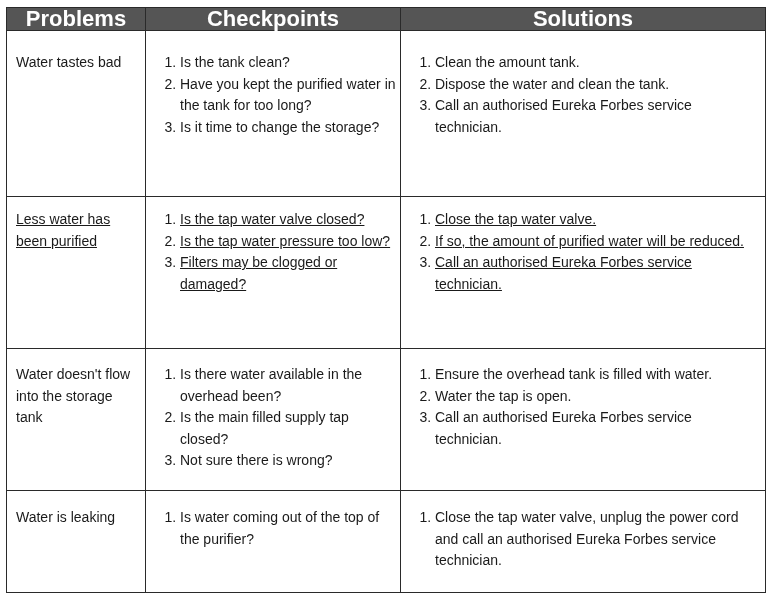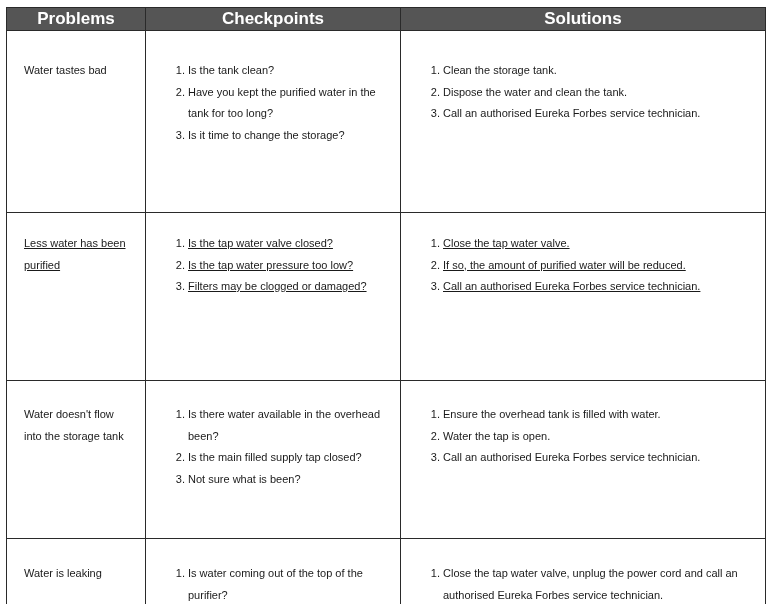--- a/index.html
+++ b/index.html
@@ -7,27 +7,27 @@
   table.trouble {
     position: absolute; left: 6px; top: 7px;
     width: 759px; border-collapse: collapse;
     table-layout: fixed;
   }
   table.trouble th, table.trouble td {
     border: 1.5px solid #2a2a2a;
   }
   table.trouble th {
     background: #555555; color: #ffffff;
-    font-weight: bold; font-size: 17px;
+    font-weight: bold; font-size: 22px;
     height: 22px; padding: 0; text-align: center;
     line-height: 22px;
   }
   table.trouble td {
-    vertical-align: top; font-size: 11px; line-height: 21.5px;
-    padding: 8px;
+    vertical-align: top; font-size: 14px; line-height: 21.5px;
+    padding: 0;
   }
   col.c1 { width: 139px; }
   col.c2 { width: 255px; }
   col.c3 { width: 365px; }
   .problem { padding: 21px 4px 0 9px; }
   ol { margin: 0; padding: 21px 4px 0 34px; }
   ol li { padding-left: 0; }
   ol li::marker { font-variant-numeric: tabular-nums; }
   tr.r1 td { height: 165px; }
   tr.r2 td { height: 151px; text-decoration: underline; }
@@ -60,21 +60,21 @@
         </td>
       <td>
         <ol>
           <li>Is the tank clean?</li>
           <li>Have you kept the purified water in the tank for too long?</li>
           <li>Is it time to change the storage?</li>
         </ol>
       </td>
       <td>
         <ol>
-          <li>Clean the storage tank.</li>
+          <li>Clean the amount tank.</li>
           <li>Dispose the water and clean the tank.</li>
           <li>Call an authorised Eureka Forbes service technician.</li>
         </ol>
       </td>
     </tr>
     <tr class="r2">
       <td>
           <div class="problem">Less water has been purified</div>
         </td>
       <td>
@@ -93,21 +93,21 @@
       </td>
     </tr>
     <tr class="r3">
       <td>
           <div class="problem">Water doesn't flow into the storage tank</div>
         </td>
       <td>
         <ol>
           <li>Is there water available in the overhead been?</li>
           <li>Is the main filled supply tap closed?</li>
-          <li>Not sure what is been?</li>
+          <li>Not sure there is wrong?</li>
         </ol>
       </td>
       <td>
         <ol>
           <li>Ensure the overhead tank is filled with water.</li>
           <li>Water the tap is open.</li>
           <li>Call an authorised Eureka Forbes service technician.</li>
         </ol>
       </td>
     </tr>

